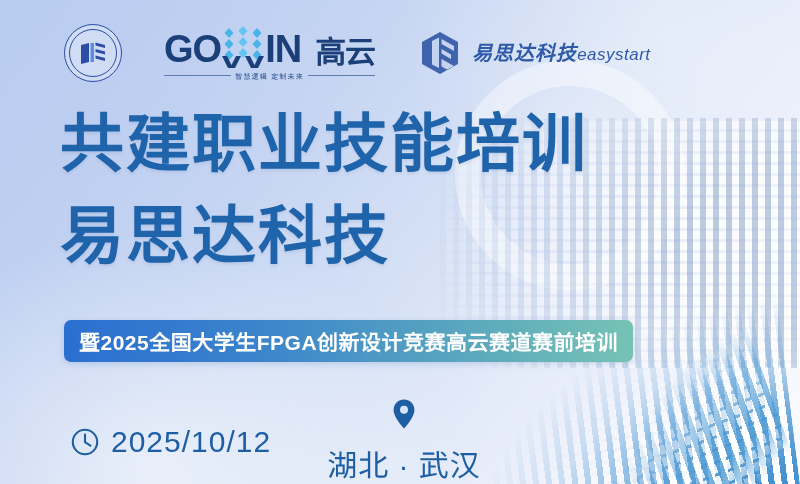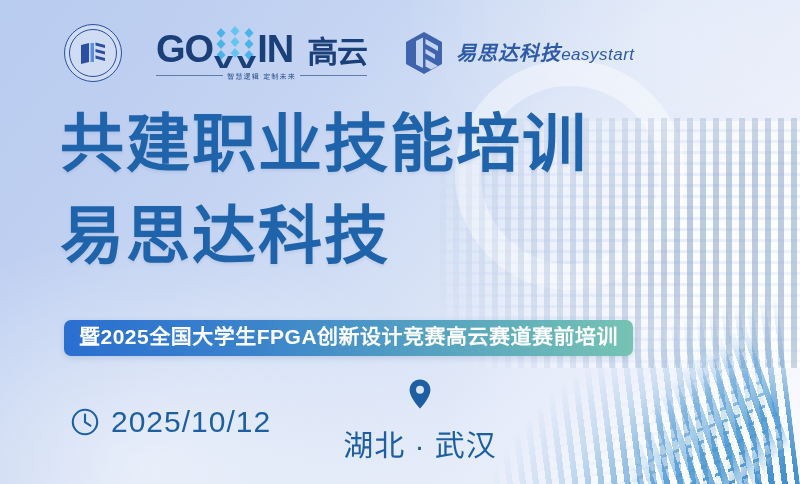--- a/index.html
+++ b/index.html
@@ -156,21 +156,21 @@
   }
 
   
   .logo-row {
     position: absolute;
     left: 64px;
     top: 22px;
     height: 62px;
     display: flex;
     align-items: center;
-    gap: 4px;
+    gap: 12px;
   }
 
   
   .seal {
     position: relative;
     width: 58px;
     height: 58px;
     border-radius: 50%;
     border: 1.6px solid #2b4ea2;
     background: #cfdcf4;
@@ -293,46 +293,46 @@
     letter-spacing: 2px;
     white-space: nowrap;
     text-shadow: 0 2px 3px rgba(30,70,130,0.10);
   }
 
   
   .subtitle-pill {
     position: absolute;
     left: 64px;
     top: 320px;
-    height: 36px;
+    height: 42px;
     padding: 0 15px;
     display: flex;
+    align-items: center;
     border-radius: 7px;
     background: linear-gradient(90deg, #2a6fd0 0%, #3b84cc 34%, #56a3c0 66%, #76c3b4 100%);
     z-index: 3;
     box-shadow: 0 2px 6px rgba(40,90,160,0.18);
   }
   .subtitle-pill .txt {
     font-family: "Liberation Sans", "DejaVu Sans", sans-serif;
     font-weight: 700;
     font-size: 21px;
     color: #ffffff;
     letter-spacing: .5px;
     white-space: nowrap;
   }
 
   
   .meta-row {
     position: absolute;
     left: 70px;
-    top: 378px;
+    top: 398px;
     display: flex;
     align-items: center;
     z-index: 3;
-    gap: 16px;
   }
   .meta-item {
     display: flex;
     align-items: center;
     gap: 11px;
   }
   .meta-item + .meta-item { margin-left: 56px; flex-direction: column; }
   .meta-text {
     font-family: "Liberation Sans", "DejaVu Sans", sans-serif;
     font-size: 30px;

